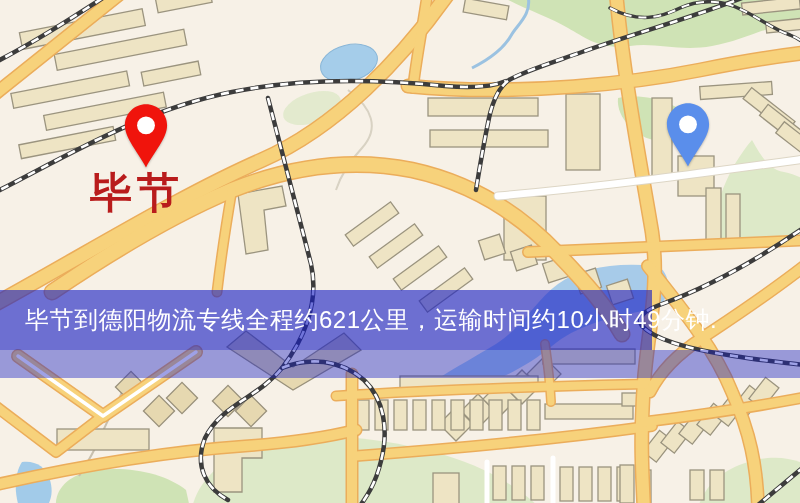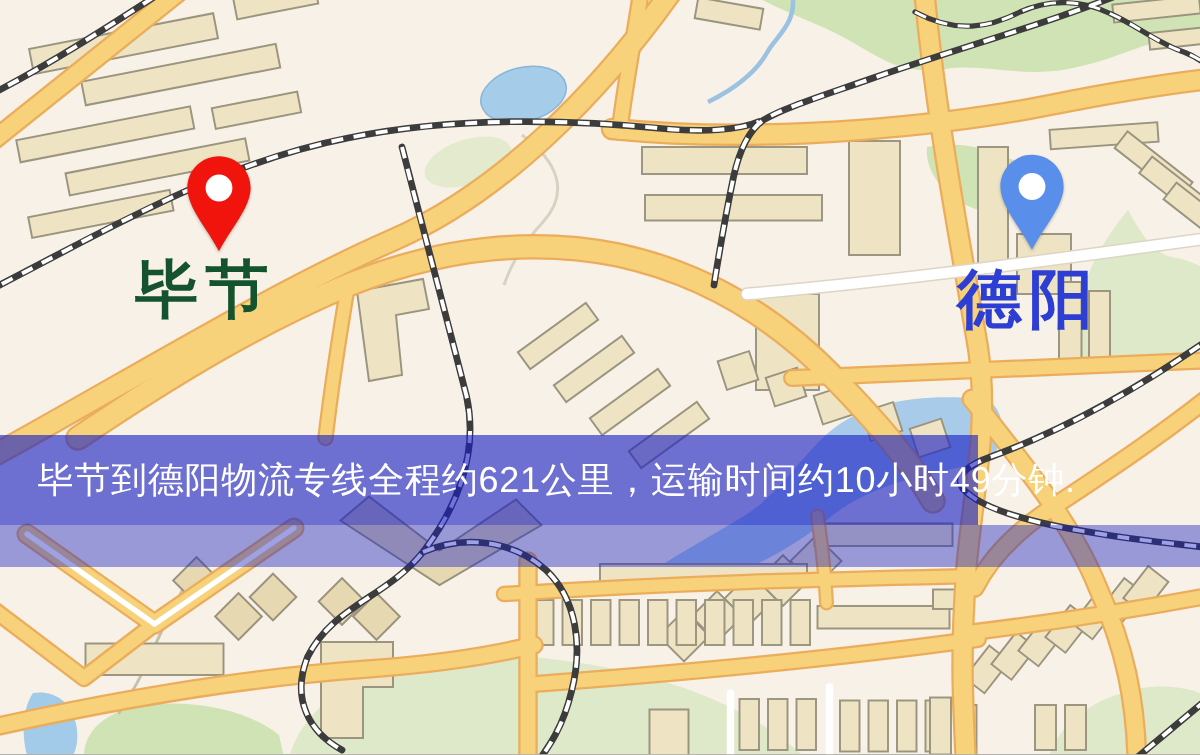--- a/index.html
+++ b/index.html
@@ -211,28 +211,27 @@
       <path class="rrw" stroke-width="2.6" d="M752,510 L812,460"></path>
     </g>
   </svg>
 
   <div class="pin pin-origin">
     <svg viewBox="0 0 40 54">
       <path d="M20 1C10.6 1 3 8.6 3 18c0 10.5 10.5 21.5 17 34 6.5-12.5 17-23.5 17-34C37 8.6 29.4 1 20 1z" fill="#f0140c"></path>
       <circle cx="20" cy="18" r="7.2" fill="#ffffff"></circle>
     </svg>
   </div>
-  <div class="city-label label-origin" style="color: #14532d;">毕节</div>
+  <div class="city-label label-origin" style="color: #b91c1c;">毕节</div>
 
   <div class="pin pin-dest">
     <svg viewBox="0 0 40 54">
       <path d="M20 1C10.6 1 3 8.6 3 18c0 10.5 10.5 21.5 17 34 6.5-12.5 17-23.5 17-34C37 8.6 29.4 1 20 1z" fill="#5a8eeb"></path>
       <circle cx="20" cy="18" r="7.2" fill="#ffffff"></circle>
     </svg>
   </div>
-  <div class="city-label label-dest" style="color: rgb(45, 62, 210);">德阳</div>
 
   <div class="banner" style="background: rgba(25, 30, 195, 0.62);">
     <div class="banner-text" style="color: rgb(255, 255, 255);">毕节到德阳物流专线全程约621公里，运输时间约10小时49分钟.</div>
   </div>
   <div class="banner-secondary" style="background: rgba(25, 30, 195, 0.42);"></div>
 
 </div>
 
 </body></html>

